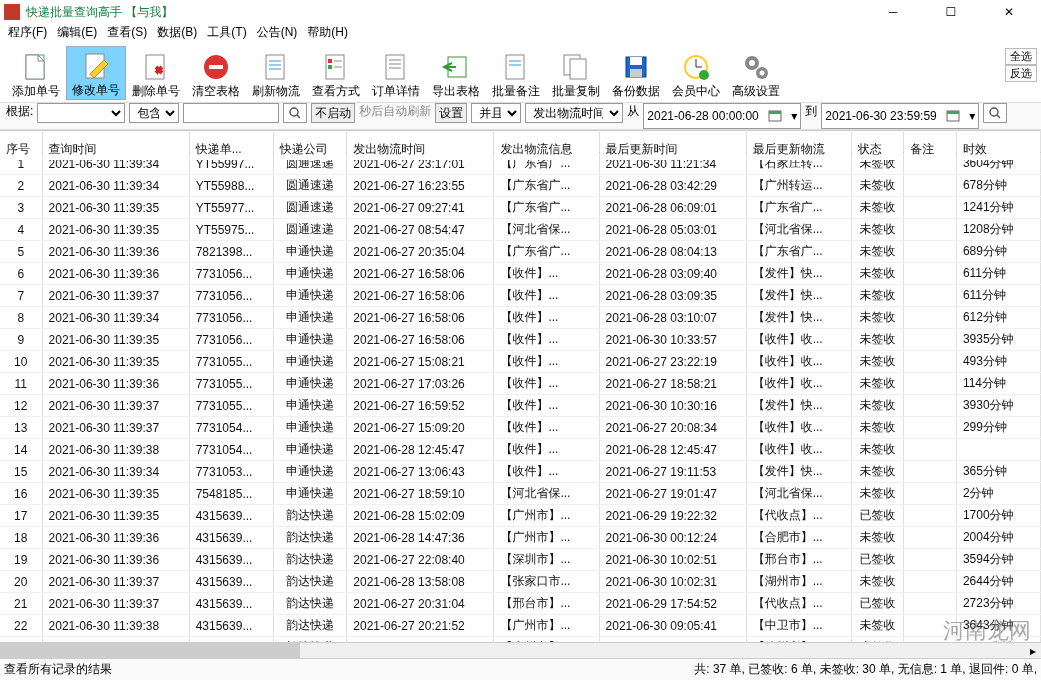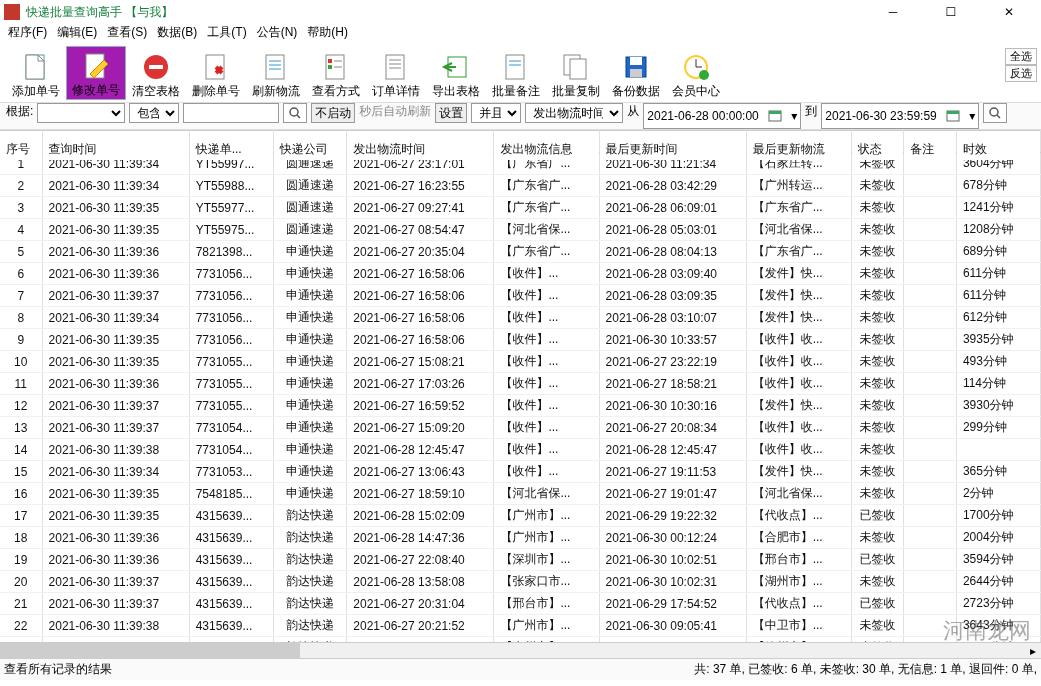--- a/index.html
+++ b/index.html
@@ -7,21 +7,21 @@
 .titlebar{height:24px;display:flex;align-items:center;padding:0 4px;background:#fff}
 .titlebar .icon{width:16px;height:16px;background:#c0392b;margin-right:6px}
 .titlebar .title{flex:1;color:#15803d}
 .titlebar .winbtns{display:flex;gap:18px;padding-right:8px}
 .titlebar .winbtn{width:40px;height:20px;display:flex;align-items:center;justify-content:center;color:#000}
 .menubar{height:20px;display:flex;align-items:flex-start;gap:10px;padding:0 8px;color:#000}
 .menubar span{cursor:default}
 .toolbar{height:58px;display:flex;align-items:center;padding:4px 6px;background:#fff;position:relative}
 .tool{display:flex;flex-direction:column;align-items:center;justify-content:flex-end;width:60px;height:54px;color:#000}
 .tool .ticon{width:32px;height:32px;display:flex;align-items:center;justify-content:center}
-.tool:nth-child(2){background:#a21caf;border:1px solid #9ac}
+.tool:nth-child(2){background:#7dd3fc;border:1px solid #9ac}
 .right-tools{position:absolute;right:4px;top:4px;display:flex;flex-direction:column;gap:0}
 .right-tools span{border:1px solid #bbb;padding:0 4px;font-size:11px;background:#fdfdfd}
 .filterbar{height:28px;display:flex;gap:4px;padding:0 6px;border-top:1px solid #ddd;border-bottom:1px solid #ddd;background:#fafafa}
 .filterbar input,.filterbar select,.filterbar button{height:20px;border:1px solid #999;background:#fff;padding:0 3px;font-size:12px}
 .filterbar .lbl{color:#000}
 .filterbar .combo1{width:88px}
 .filterbar .combo2{width:50px}
 .filterbar .txt{width:96px}
 .filterbar .btn-search{width:24px;display:flex;align-items:center;justify-content:center}
 .filterbar .btn-grey{background:#eee}
@@ -81,34 +81,34 @@
         <svg width="32" height="32">
           <rect x="6" y="4" width="18" height="24" fill="#fff" stroke="#888"></rect>
           <path d="M10 24 L24 10 L28 14 L14 28z" fill="#fc3" stroke="#c80"></path>
         </svg>
       </div>
       <span>修改单号</span>
     </div>
     <div class="tool">
       <div class="ticon">
         <svg width="32" height="32">
+          <rect x="6" y="4" width="18" height="24" fill="#fff" stroke="#888"></rect>
+          <path d="M16 16l6 6M22 16l-6 6" stroke="#d22" stroke-width="4"></path>
+        </svg>
+      </div>
+      <span>删除单号</span>
+    </div>
+    <div class="tool">
+      <div class="ticon">
+        <svg width="32" height="32">
           <circle cx="16" cy="16" r="12" fill="#d33"></circle>
           <rect x="9" y="14" width="14" height="4" fill="#fff"></rect>
         </svg>
       </div>
       <span>清空表格</span>
-    </div>
-    <div class="tool">
-      <div class="ticon">
-        <svg width="32" height="32">
-          <rect x="6" y="4" width="18" height="24" fill="#fff" stroke="#888"></rect>
-          <path d="M16 16l6 6M22 16l-6 6" stroke="#d22" stroke-width="4"></path>
-        </svg>
-      </div>
-      <span>删除单号</span>
     </div>
     <div class="tool">
       <div class="ticon">
         <svg width="32" height="32">
           <rect x="6" y="4" width="18" height="24" fill="#fff" stroke="#888"></rect>
           <line x1="9" y1="10" x2="21" y2="10" stroke="#39c"></line>
           <line x1="9" y1="14" x2="21" y2="14" stroke="#39c"></line>
           <line x1="9" y1="18" x2="21" y2="18" stroke="#39c"></line>
         </svg>
       </div>
@@ -179,20 +179,31 @@
       <div class="ticon">
         <svg width="32" height="32">
           <circle cx="16" cy="16" r="12" fill="#fc3"></circle>
           <circle cx="16" cy="16" r="10" fill="#fff"></circle>
           <line x1="16" y1="16" x2="16" y2="8" stroke="#333"></line>
           <line x1="16" y1="16" x2="22" y2="16" stroke="#333"></line>
           <circle cx="24" cy="24" r="5" fill="#3a3"></circle>
         </svg>
       </div>
       <span>会员中心</span>
+    </div>
+    <div class="tool">
+      <div class="ticon">
+        <svg width="32" height="32">
+          <circle cx="12" cy="12" r="7" fill="#888"></circle>
+          <circle cx="12" cy="12" r="3" fill="#fff"></circle>
+          <circle cx="22" cy="22" r="6" fill="#888"></circle>
+          <circle cx="22" cy="22" r="2.5" fill="#fff"></circle>
+        </svg>
+      </div>
+      <span>高级设置</span>
     </div>
     <div class="right-tools">
       <span>全选</span>
       <span>反选</span>
     </div>
   </div>
 
 <div class="filterbar">
   <span class="lbl">根据:</span>
   <select class="combo1"></select>

